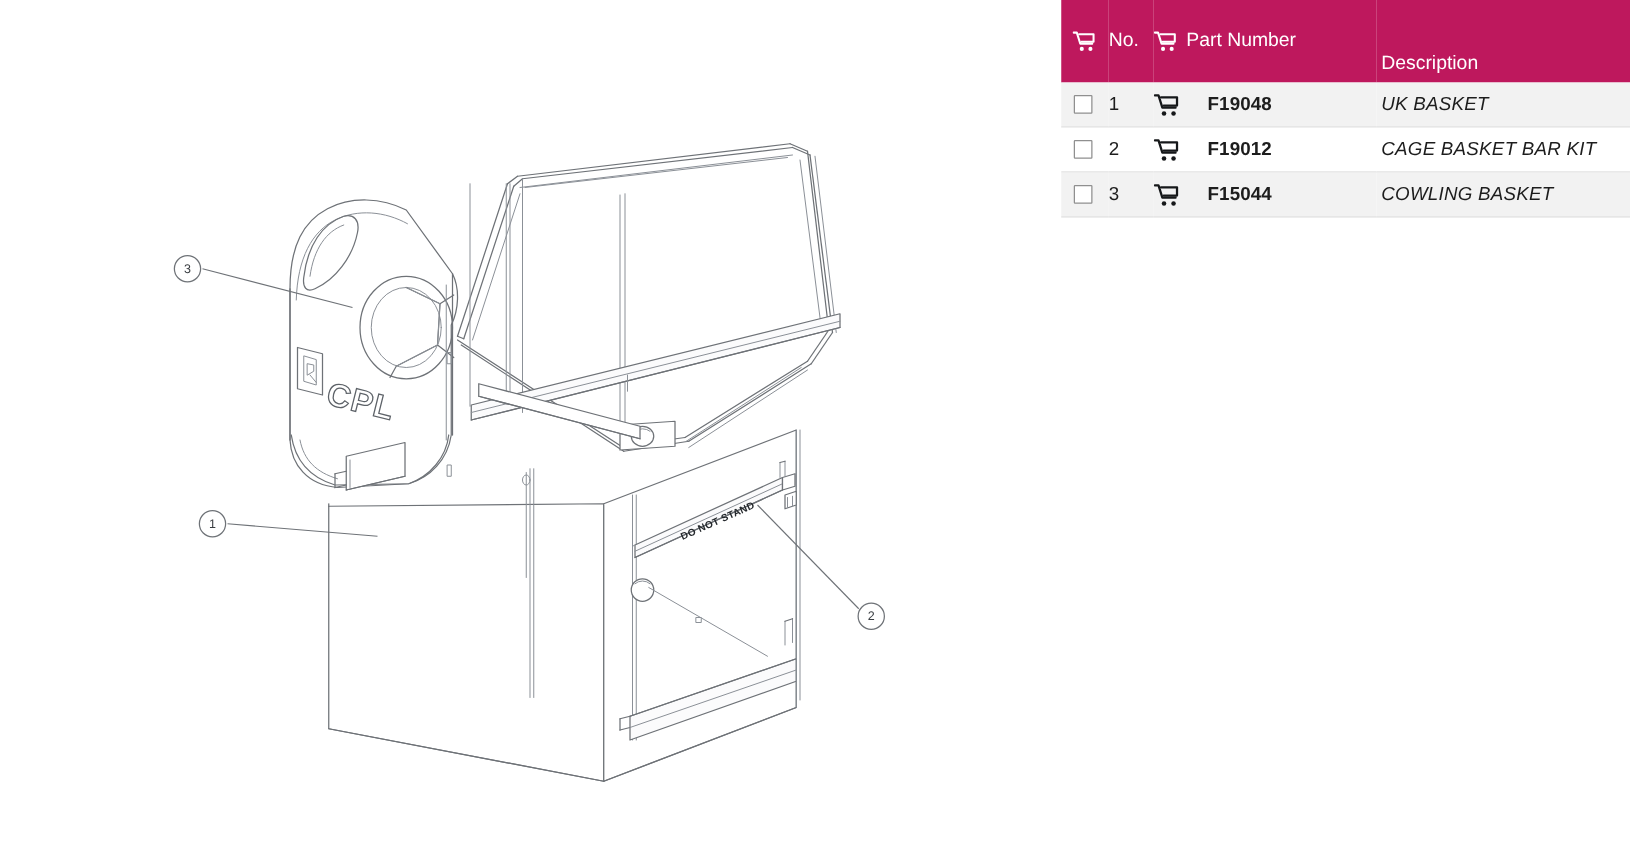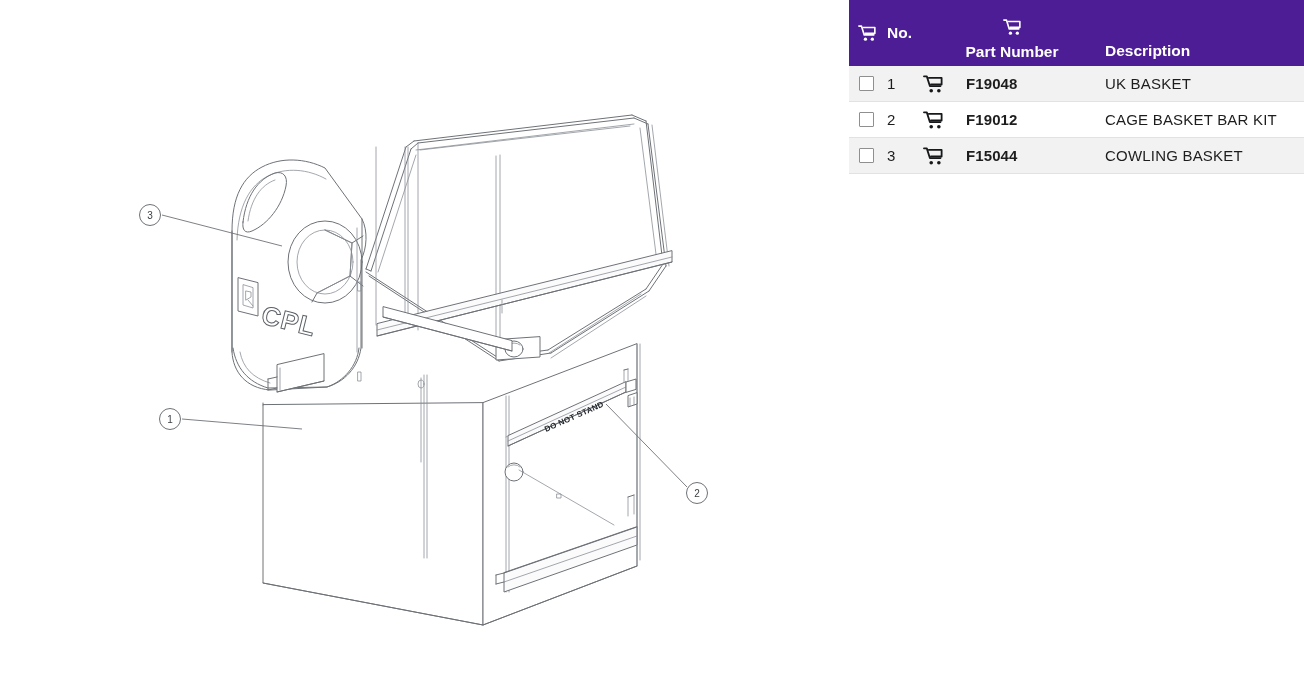--- a/index.html
+++ b/index.html
@@ -36,23 +36,23 @@
   #parts-table {
     position: absolute;
     left: 849px;
     top: 0;
     width: 455px;
     border-collapse: collapse;
     table-layout: fixed;
     font-family: "Liberation Sans", sans-serif;
   }
   #parts-table thead th {
-    background: #4c1d95;
+    background: #be185d;
     color: #ffffff;
-    font-weight: bold;
+    font-weight: normal;
     font-size: 15.5px;
     text-align: left;
     height: 46px;
     padding: 0;
     vertical-align: middle;
     white-space: nowrap;
   }
   #parts-table tbody td {
     height: 35px;
     padding: 0;
@@ -72,33 +72,33 @@
   .col-desc  { width: 203px; }
 
   .th-inner {
     display: flex;
     align-items: center;
     height: 30px;
     gap: 7px;
   }
   .th-check-cell { padding-left: 9px; }
   .th-no-label   { padding-left: 0px; }
-  .th-part-cell  { padding-left: 0px; flex-direction: column; }
+  .th-part-cell  { padding-left: 0px; }
   .th-desc-cell  { padding-left: 4px; margin-top: 36px; }
 
   .cell-inner {
     display: flex;
     align-items: center;
     height: 35px;
   }
   .td-check { padding-left: 10px; }
   .td-no    { padding-left: 0px; justify-content: flex-start; }
   .td-cart  { padding-left: 0px; }
   .td-part  { padding-left: 10px; }
-  .td-desc  { padding-left: 4px; }
+  .td-desc  { padding-left: 4px; font-style: italic; }
 
   
   .chk {
     width: 15px;
     height: 15px;
     border: 1px solid #8f8f8f;
     background: #ffffff;
     border-radius: 1px;
     box-sizing: border-box;
     display: inline-block;

